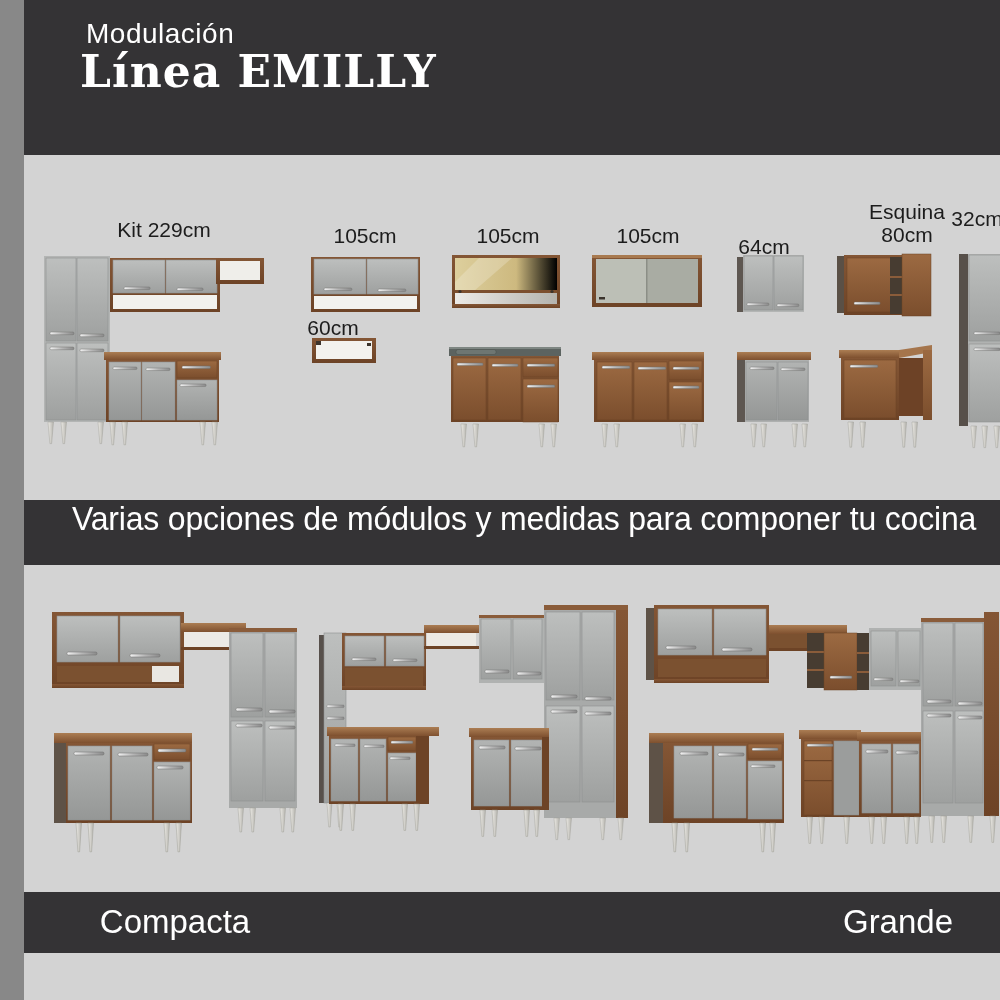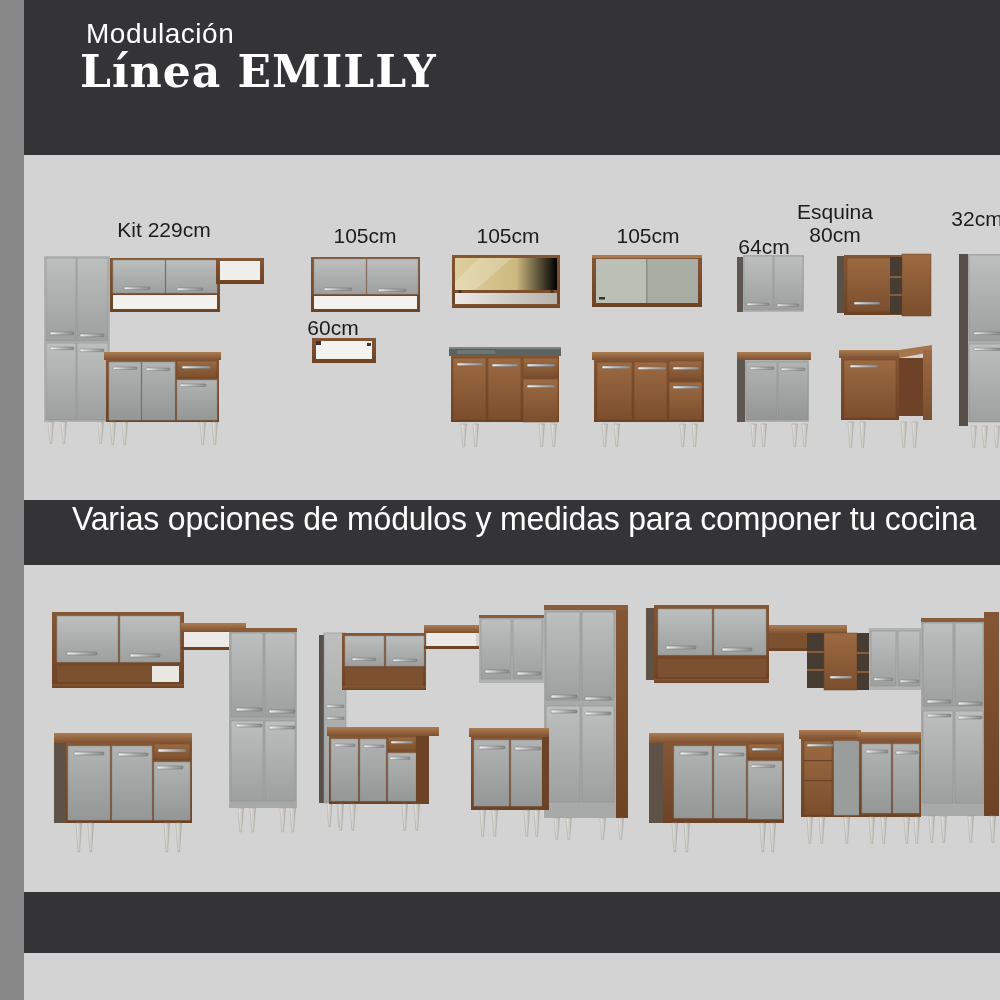--- a/index.html
+++ b/index.html
@@ -451,25 +451,27 @@
     <div class="eyebrow">Modulación</div>
     <div class="main-title">Línea EMILLY</div>
   </div>
 
   <div class="size-label" style="left:140px;top:218px">Kit 229cm</div>
   <div class="size-label" style="left:341px;top:224px">105cm</div>
   <div class="size-label" style="left:309px;top:316px">60cm</div>
   <div class="size-label" style="left:484px;top:224px">105cm</div>
   <div class="size-label" style="left:624px;top:224px">105cm</div>
   <div class="size-label" style="left:740px;top:235px">64cm</div>
-  <div class="size-label" style="left:811px;top:200px">
+  <div class="size-label" style="left:883px;top:200px">
     <span style="display:block">Esquina</span>
     <span style="display:block">80cm</span>
   </div>
   <div class="size-label" style="left:953px;top:207px">32cm</div>
 
   <div class="banner" id="mid-banner">
     <div class="tagline">Varias opciones de módulos y medidas para componer tu cocina</div>
   </div>
 
   <div class="banner" id="bottom-banner"></div>
+  <div class="kitchen-label" style="left:151px">Compacta</div>
+  <div class="kitchen-label" style="left:874px">Grande</div>
 
 </div>
 
 </body></html>

